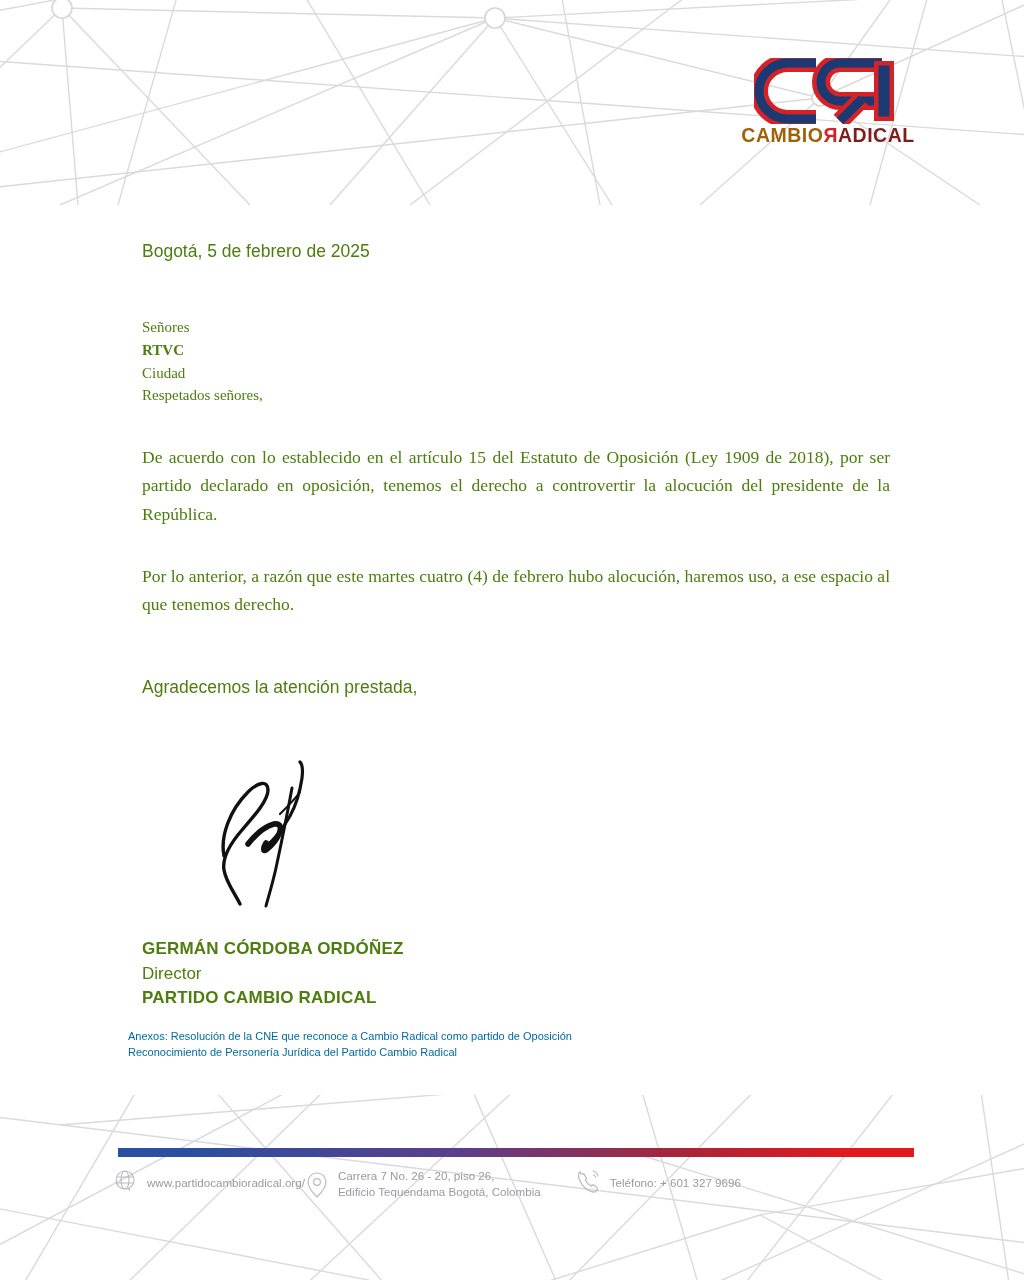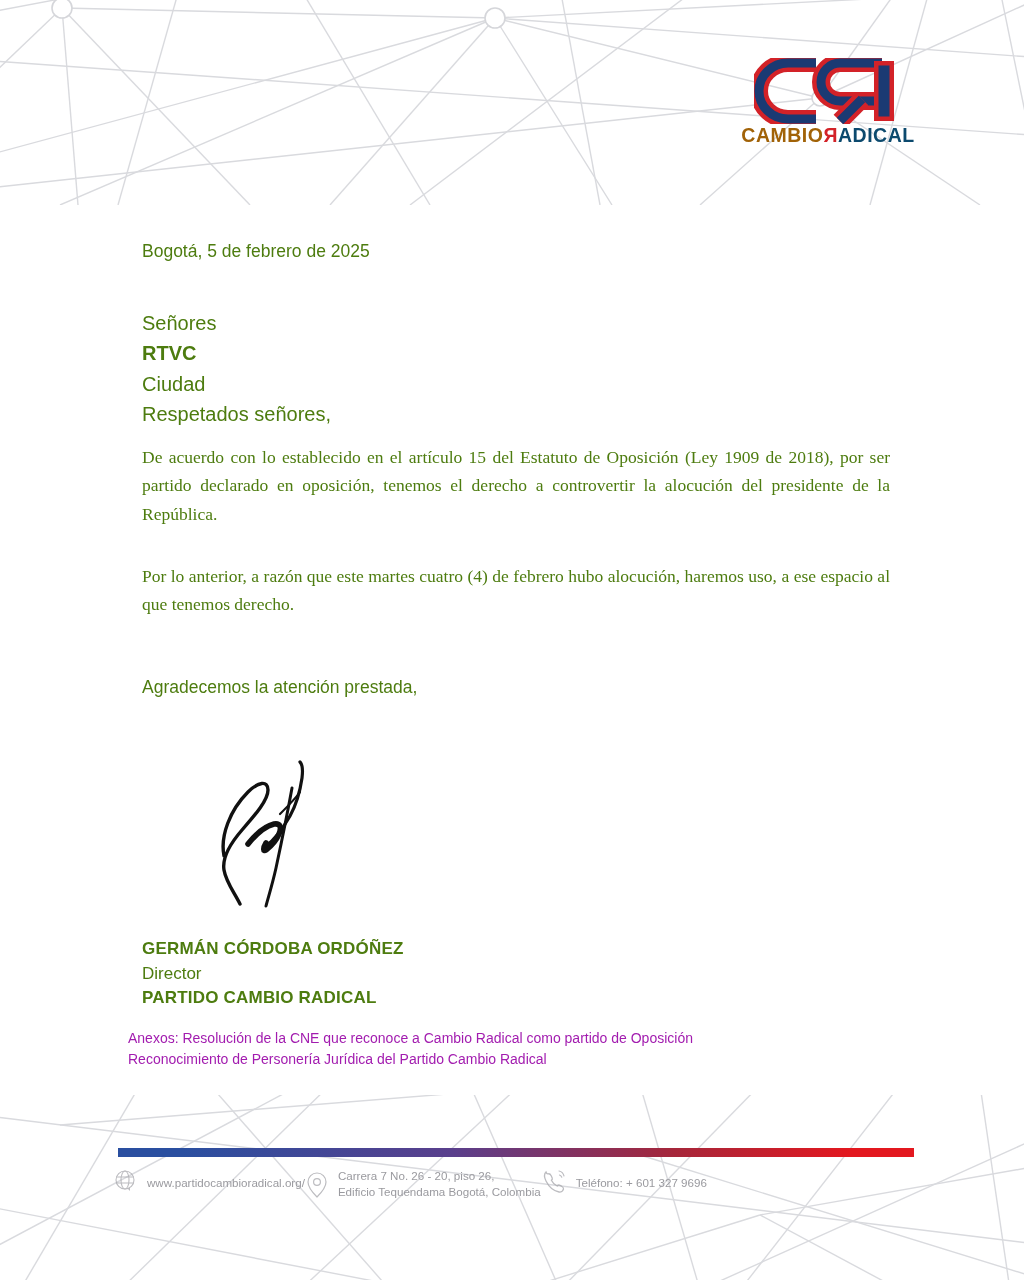--- a/index.html
+++ b/index.html
@@ -48,21 +48,21 @@
     margin-top: 2px;
     text-align: center;
     font-family: "Liberation Sans", sans-serif;
     font-weight: bold;
     font-size: 19.5px;
     letter-spacing: 0.5px;
     line-height: 1;
     white-space: nowrap;
   }
   #wordmark .wm-cambio { color: #a16207; }
-  #wordmark .wm-radical { color: #0c4a6e; }
+  #wordmark .wm-radical { color: #7f1d1d; }
   #wordmark .wm-r-mirror {
     color: #d32228;
     display: inline-block;
     transform: scaleX(-1);
   }
 
   
   .letter-body {
     position: absolute;
     left: 142px;
@@ -70,23 +70,24 @@
     color: #4d7c0f;
   }
 
   #date-line {
     top: 240px;
     font-size: 17.5px;
     line-height: 1.35;
   }
 
   #addressee {
-    top: 308px;
-    font-size: 20px;
+    top: 316px;
+    font-size: 15px;
     line-height: 1.52;
+    font-family: Liberation Serif, serif;
   }
   #addressee .bold { font-weight: bold; }
 
   .para {
     font-size: 17.5px;
     line-height: 1.62;
     text-align: justify;
     font-family: Liberation Serif, serif;
   }
   #para-1 { top: 443px; }
@@ -113,23 +114,23 @@
     font-size: 17px;
     line-height: 1.45;
   }
   #signer-block .strong { font-weight: bold; letter-spacing: 0.2px; }
 
   #annexes {
     position: absolute;
     left: 128px;
     top: 1028px;
     width: 760px;
-    font-size: 14px;
+    font-size: 11px;
     line-height: 1.48;
-    color: #a21caf;
+    color: #0369a1;
   }
 
   
   #footer-rule {
     position: absolute;
     left: 118px;
     top: 1148px;
     width: 796px;
     height: 9px;
     background: linear-gradient(to right, #2a4fa0 0%, #2a4fa0 8%, #5a3f8c 42%, #a6263a 70%, #e3181f 92%, #e3181f 100%);
@@ -146,21 +147,21 @@
     font-size: 11.6px;
     line-height: 1.38;
   }
   .foot-item { display: flex; align-items: center; }
   .foot-item .foot-ico {
     flex: 0 0 auto;
     margin-right: 9px;
     opacity: 0.75;
   }
   #foot-web { }
-  #foot-addr { align-items: flex-start; }
+  #foot-addr { margin-right: 34px; align-items: flex-start; }
   #foot-addr .foot-ico { margin-top: 3px; }
   .foot-text { white-space: nowrap; }
   .foot-text span { display: block; }
 </style>
 </head>
 <body>
 
 <div id="page">
 
   <svg class="mesh" id="mesh-top" viewBox="0 0 1024 205" preserveAspectRatio="none" aria-hidden="true">

